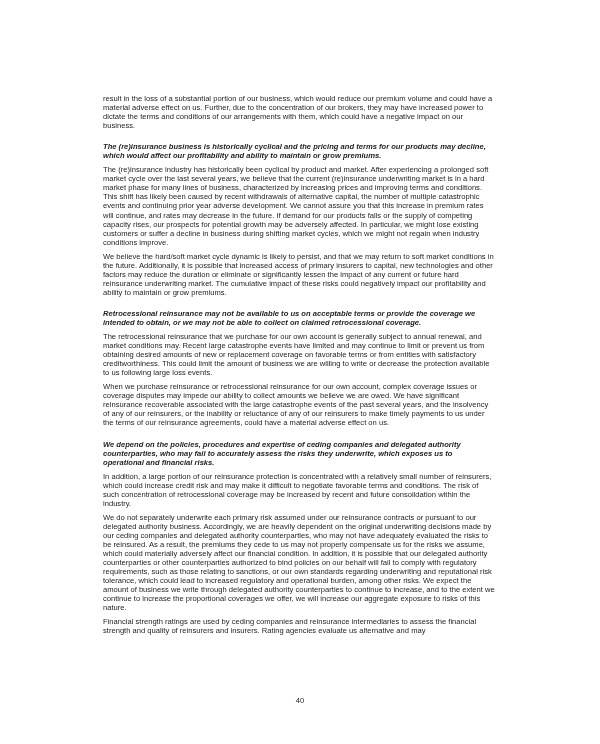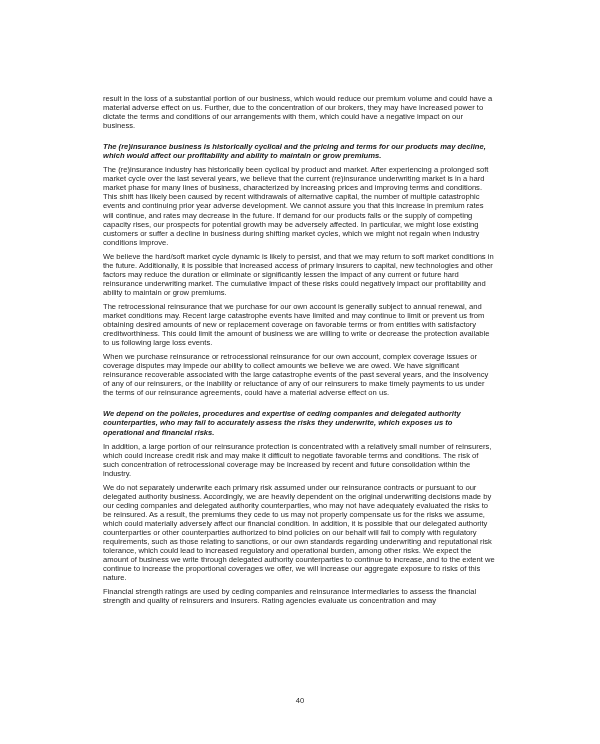--- a/index.html
+++ b/index.html
@@ -55,21 +55,22 @@
 </style>
 </head>
 <body>
 
 <div class="page">
   <div class="content">
     <p class="para">result in the loss of a substantial portion of our business, which would reduce our premium volume and could have a material adverse effect on us. Further, due to the concentration of our brokers, they may have increased power to dictate the terms and conditions of our arrangements with them, which could have a negative impact on our business.</p>
     <p class="para heading">The (re)insurance business is historically cyclical and the pricing and terms for our products may decline, which would affect our profitability and ability to maintain or grow premiums.</p>
     <p class="para">The (re)insurance industry has historically been cyclical by product and market. After experiencing a prolonged soft market cycle over the last several years, we believe that the current (re)insurance underwriting market is in a hard market phase for many lines of business, characterized by increasing prices and improving terms and conditions. This shift has likely been caused by recent withdrawals of alternative capital, the number of multiple catastrophic events and continuing prior year adverse development. We cannot assure you that this increase in premium rates will continue, and rates may decrease in the future. If demand for our products falls or the supply of competing capacity rises, our prospects for potential growth may be adversely affected. In particular, we might lose existing customers or suffer a decline in business during shifting market cycles, which we might not regain when industry conditions improve.</p>
     <p class="para">We believe the hard/soft market cycle dynamic is likely to persist, and that we may return to soft market conditions in the future. Additionally, it is possible that increased access of primary insurers to capital, new technologies and other factors may reduce the duration or eliminate or significantly lessen the impact of any current or future hard reinsurance underwriting market. The cumulative impact of these risks could negatively impact our profitability and ability to maintain or grow premiums.</p>
+    <p class="para heading">Retrocessional reinsurance may not be available to us on acceptable terms or provide the coverage we intended to obtain, or we may not be able to collect on claimed retrocessional coverage.</p>
     <p class="para">The retrocessional reinsurance that we purchase for our own account is generally subject to annual renewal, and market conditions may. Recent large catastrophe events have limited and may continue to limit or prevent us from obtaining desired amounts of new or replacement coverage on favorable terms or from entities with satisfactory creditworthiness. This could limit the amount of business we are willing to write or decrease the protection available to us following large loss events.</p>
     <p class="para">When we purchase reinsurance or retrocessional reinsurance for our own account, complex coverage issues or coverage disputes may impede our ability to collect amounts we believe we are owed. We have significant reinsurance recoverable associated with the large catastrophe events of the past several years, and the insolvency of any of our reinsurers, or the inability or reluctance of any of our reinsurers to make timely payments to us under the terms of our reinsurance agreements, could have a material adverse effect on us.</p>
     <p class="para heading">We depend on the policies, procedures and expertise of ceding companies and delegated authority counterparties, who may fail to accurately assess the risks they underwrite, which exposes us to operational and financial risks.</p>
     <p class="para">In addition, a large portion of our reinsurance protection is concentrated with a relatively small number of reinsurers, which could increase credit risk and may make it difficult to negotiate favorable terms and conditions. The risk of such concentration of retrocessional coverage may be increased by recent and future consolidation within the industry.</p>
     <p class="para">We do not separately underwrite each primary risk assumed under our reinsurance contracts or pursuant to our delegated authority business. Accordingly, we are heavily dependent on the original underwriting decisions made by our ceding companies and delegated authority counterparties, who may not have adequately evaluated the risks to be reinsured. As a result, the premiums they cede to us may not properly compensate us for the risks we assume, which could materially adversely affect our financial condition. In addition, it is possible that our delegated authority counterparties or other counterparties authorized to bind policies on our behalf will fail to comply with regulatory requirements, such as those relating to sanctions, or our own standards regarding underwriting and reputational risk tolerance, which could lead to increased regulatory and operational burden, among other risks. We expect the amount of business we write through delegated authority counterparties to continue to increase, and to the extent we continue to increase the proportional coverages we offer, we will increase our aggregate exposure to risks of this nature.</p>
-    <p class="para">Financial strength ratings are used by ceding companies and reinsurance intermediaries to assess the financial strength and quality of reinsurers and insurers. Rating agencies evaluate us concentration and may</p>
+    <p class="para">Financial strength ratings are used by ceding companies and reinsurance intermediaries to assess the financial strength and quality of reinsurers and insurers. Rating agencies evaluate us alternative and may</p>
   </div>
   <div class="pagenum">40</div>
 </div>
 
 </body></html>

